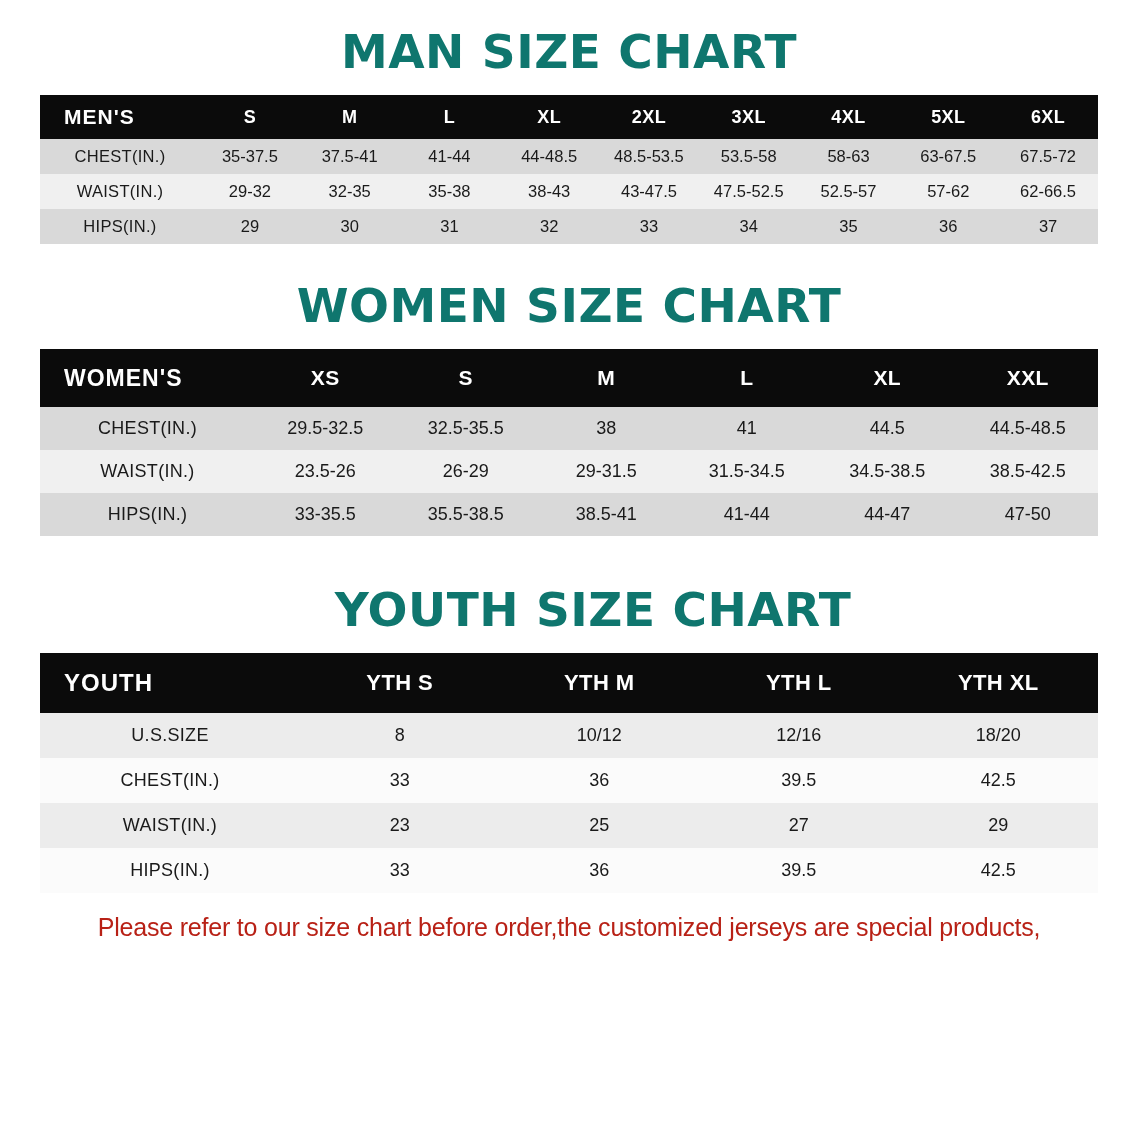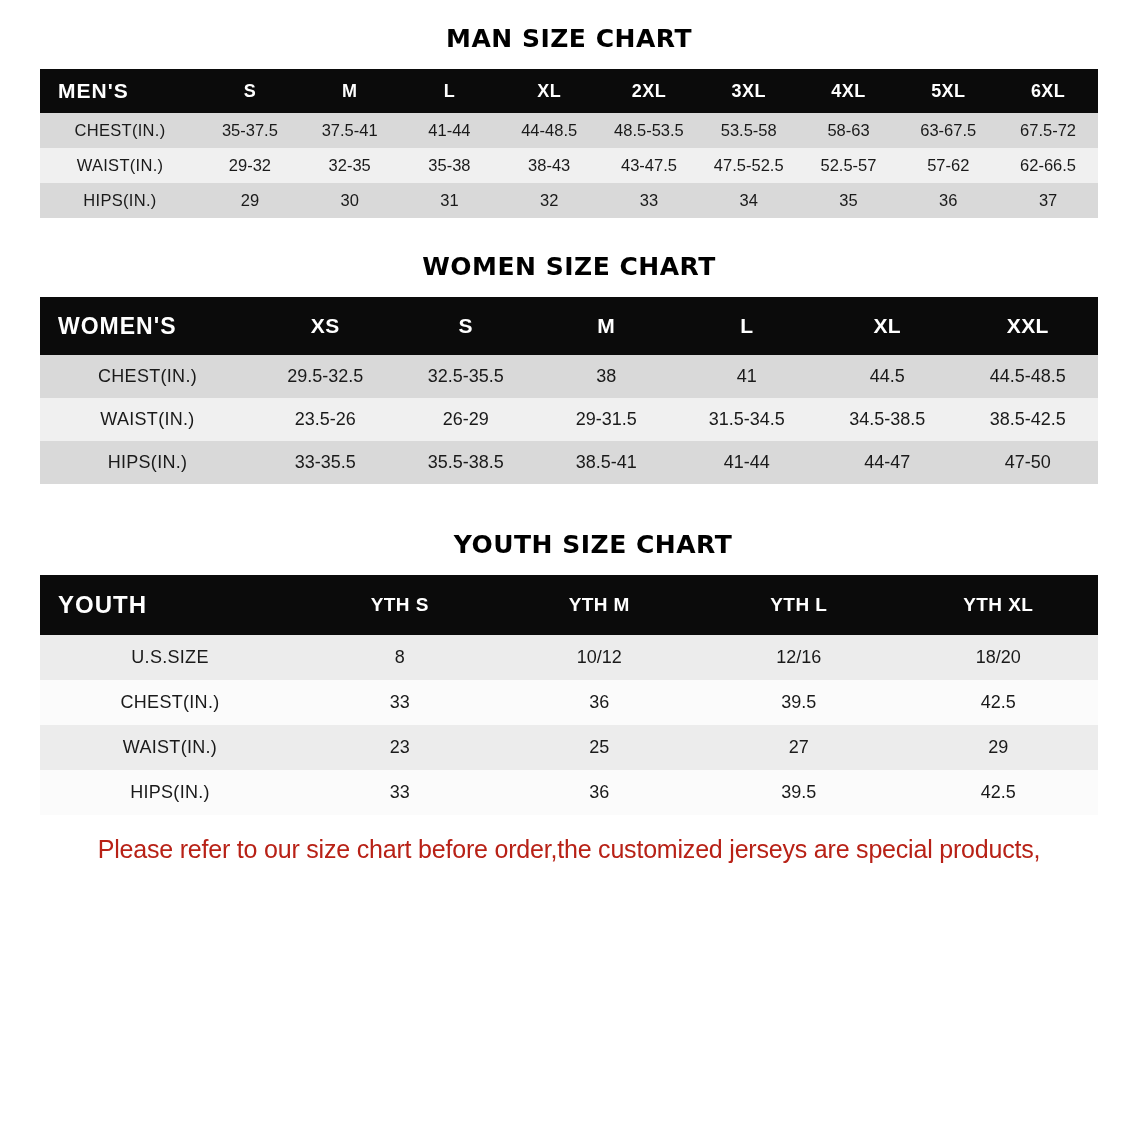--- a/index.html
+++ b/index.html
@@ -35,22 +35,22 @@
     letter-spacing: 3px;
     color: #111111;
     line-height: 1;
     margin-top: -4px;
   }
   
   .section-title {
     text-align: center;
     font-family: "DejaVu Sans", sans-serif;
     font-weight: bold;
-    font-size: 25px;
-    color: #000000;
+    font-size: 47px;
+    color: #0f766e;
     letter-spacing: 0.5px;
   }
   #man-title { margin-top: 24px; }
   #women-title { margin-top: 34px; }
   #youth-title { margin-top: 46px; padding-left: 48px; }
 
   
   .tbl-wrap {
     margin: 0 auto;
     width: 1058px;
@@ -74,21 +74,21 @@
   }
   table.chart thead th {
     color: #ffffff;
     height: 46px;
     font-weight: bold;
     font-size: 18px;
     letter-spacing: 0.4px;
   }
   table.chart thead th.label-col {
     text-align: left;
-    padding-left: 18px;
+    padding-left: 24px;
     font-size: 21px;
     letter-spacing: 1px;
   }
   
   table.chart tbody tr.odd { background: #d9d9d9; }
   table.chart tbody tr.even { background: #f0f0f0; }
   table.chart tbody td {
     height: 35px;
     font-size: 16.5px;
   }
@@ -107,21 +107,21 @@
   
   #women-table { margin-top: 16px; }
   #women-table thead th { height: 58px; font-size: 21px; }
   #women-table thead th.label-col { font-size: 23px; }
   #women-table tbody td { height: 43px; font-size: 18px; }
   #women-table tbody td.label-col { font-size: 18px; }
   #women-table col.c0 { width: 215px; }
 
   
   #youth-table { margin-top: 16px; }
-  #youth-table thead th { height: 60px; font-size: 19px; }
+  #youth-table thead th { height: 60px; font-size: 22px; }
   #youth-table thead th.label-col { font-size: 24px; }
   #youth-table tbody td { height: 45px; font-size: 18px; }
   #youth-table tbody td.label-col { font-size: 18px; }
   #youth-table col.c0 { width: 260px; }
   #youth-table tbody tr.odd { background: #ececec; }
   #youth-table tbody tr.even { background: #fbfbfb; }
 
   
   .note {
     margin: 14px auto 0 auto;

